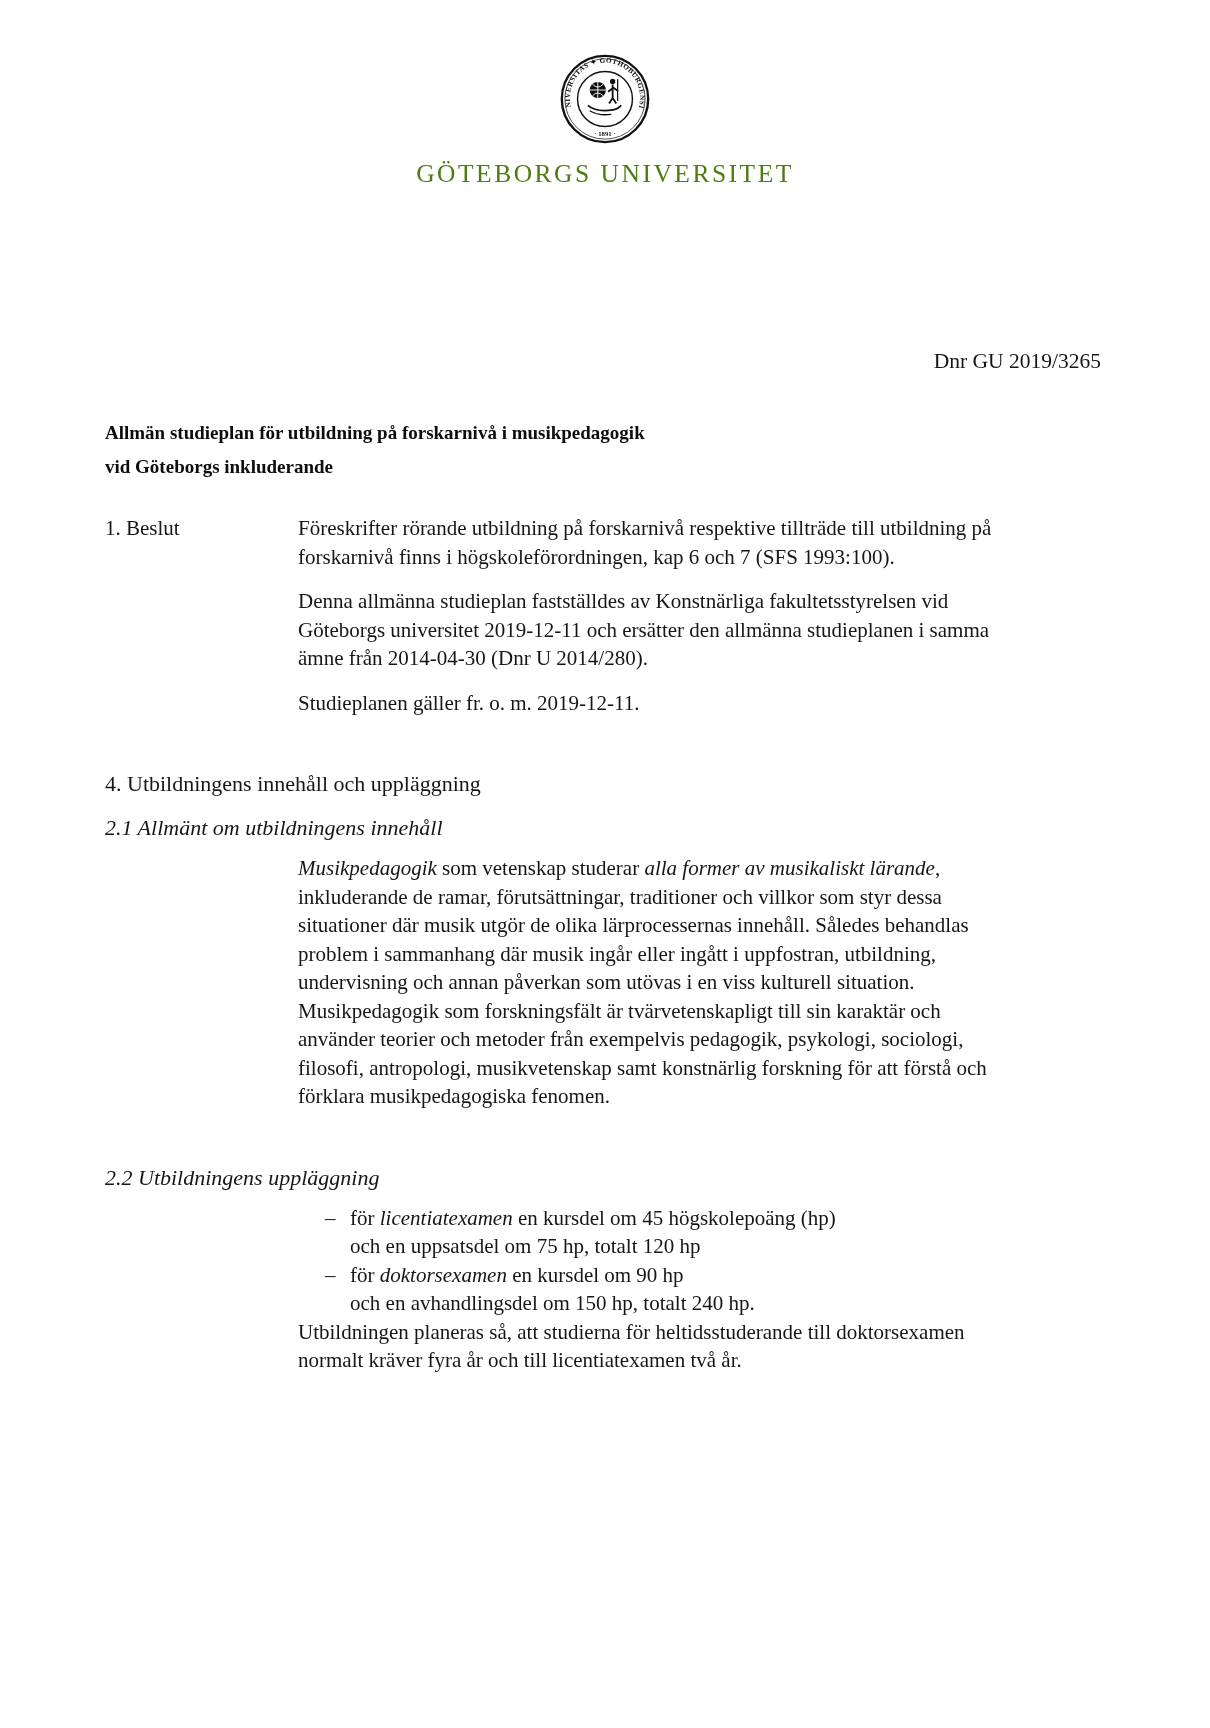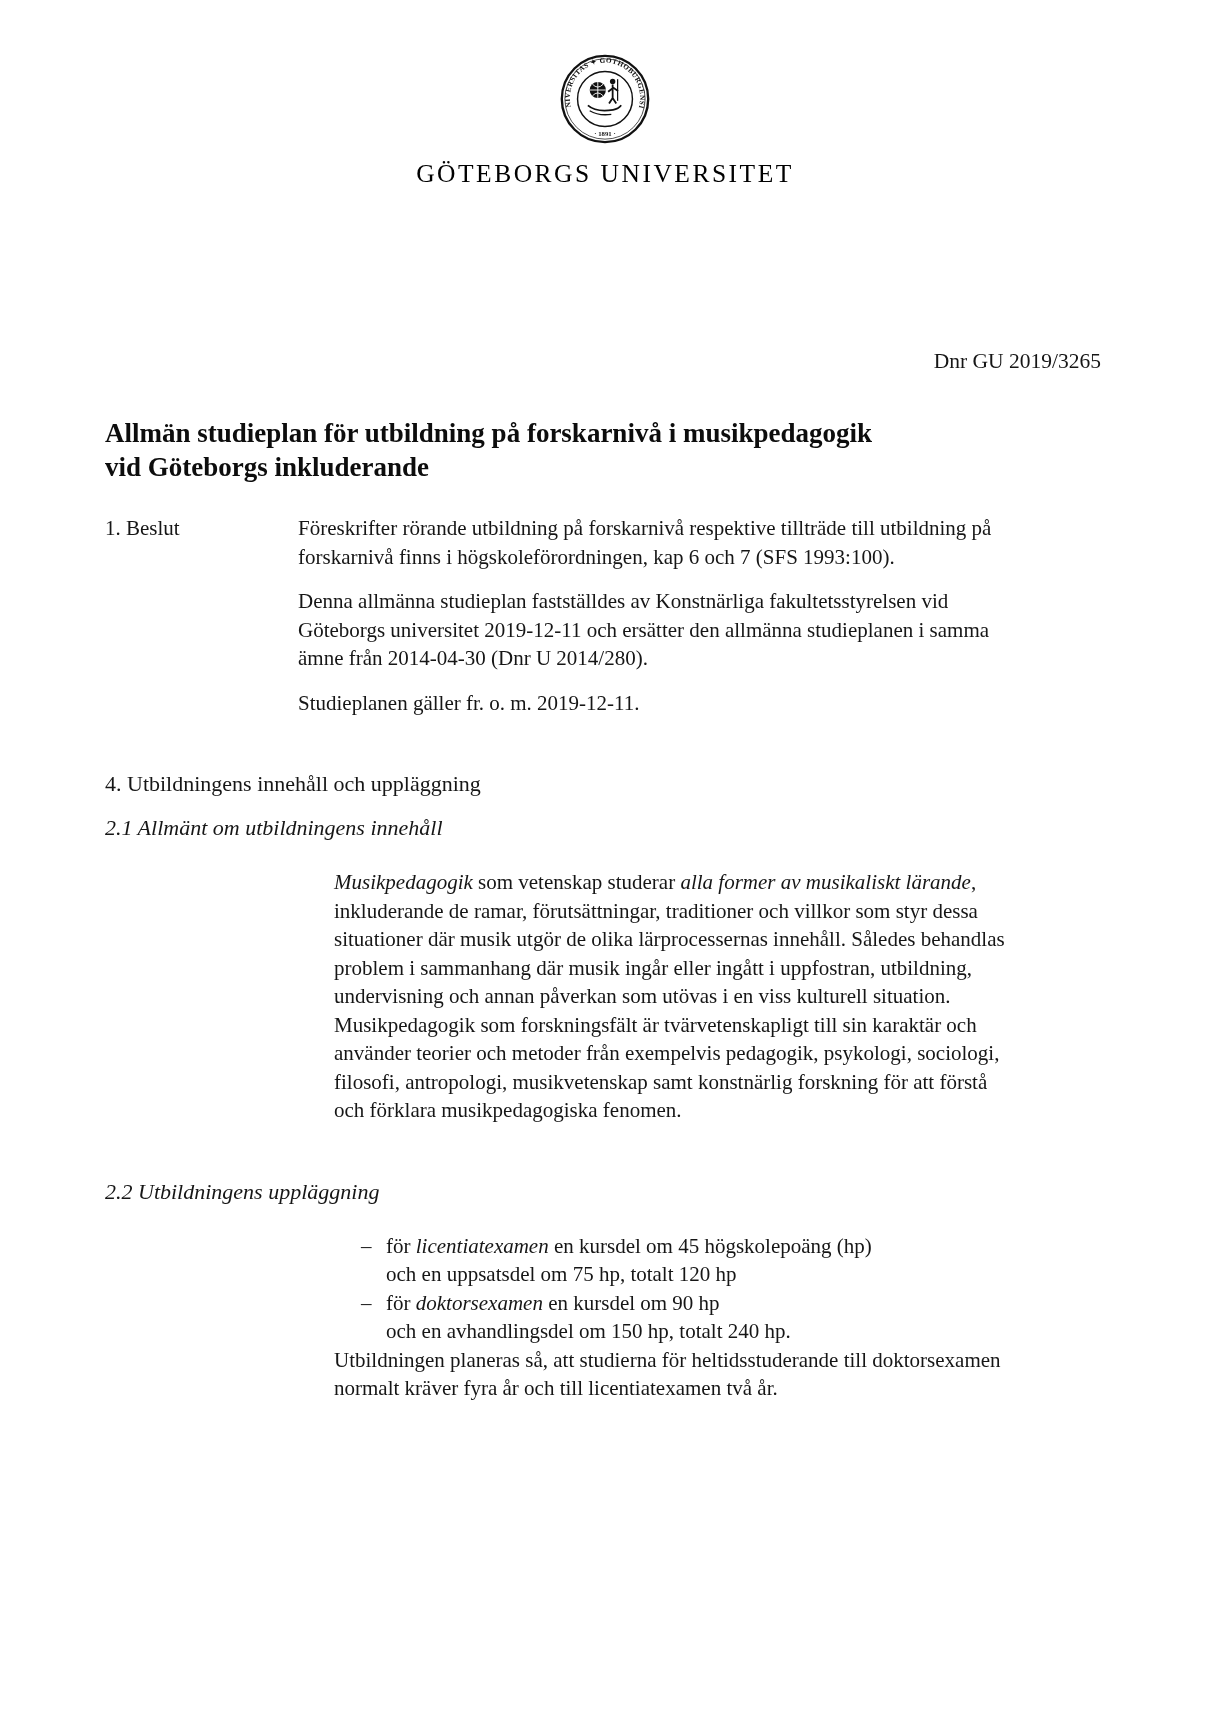--- a/index.html
+++ b/index.html
@@ -12,34 +12,34 @@
     color:#161616;
     overflow:hidden;
   }
   
   .header{padding-top:54px;text-align:center;}
   .seal{display:block;margin:0 auto;width:90px;height:90px;}
   .wordmark{
     margin-top:15px;
     font-size:25.5px;
     letter-spacing:2.5px;
-    color:#000000;
+    color:#4d7c0f;
     font-weight:400;
   }
   
   .dnr-row{
     margin-top:160px;
     padding-right:109px;
     text-align:right;
     font-size:21.5px;
   }
   
   .title{
     margin:42px 120px 0 105px;
-    font-size:27px;
+    font-size:19px;
     font-weight:700;
     line-height:34px;
     color:#0d0d0d;
   }
   
   .content-grid{
     display:grid;
     grid-template-columns:193px 1fr;
     margin:0 204px 0 105px;
   }
@@ -64,21 +64,21 @@
     line-height:30px;
   }
   .h-sub{
     margin:14px 204px 0 105px;
     font-size:22px;
     font-weight:400;
     font-style:italic;
     line-height:30px;
   }
   .h-sub22{margin-top:52px;}
-  .sub-body{margin-top:25px;gap:36px;}
+  .sub-body{margin-top:11px;}
   
   .intro-line{
     font-size:21px;
     line-height:28.5px;
   }
   .bullet{
     display:grid;
     grid-template-columns:52px 1fr;
     font-size:21px;
     line-height:28.5px;

